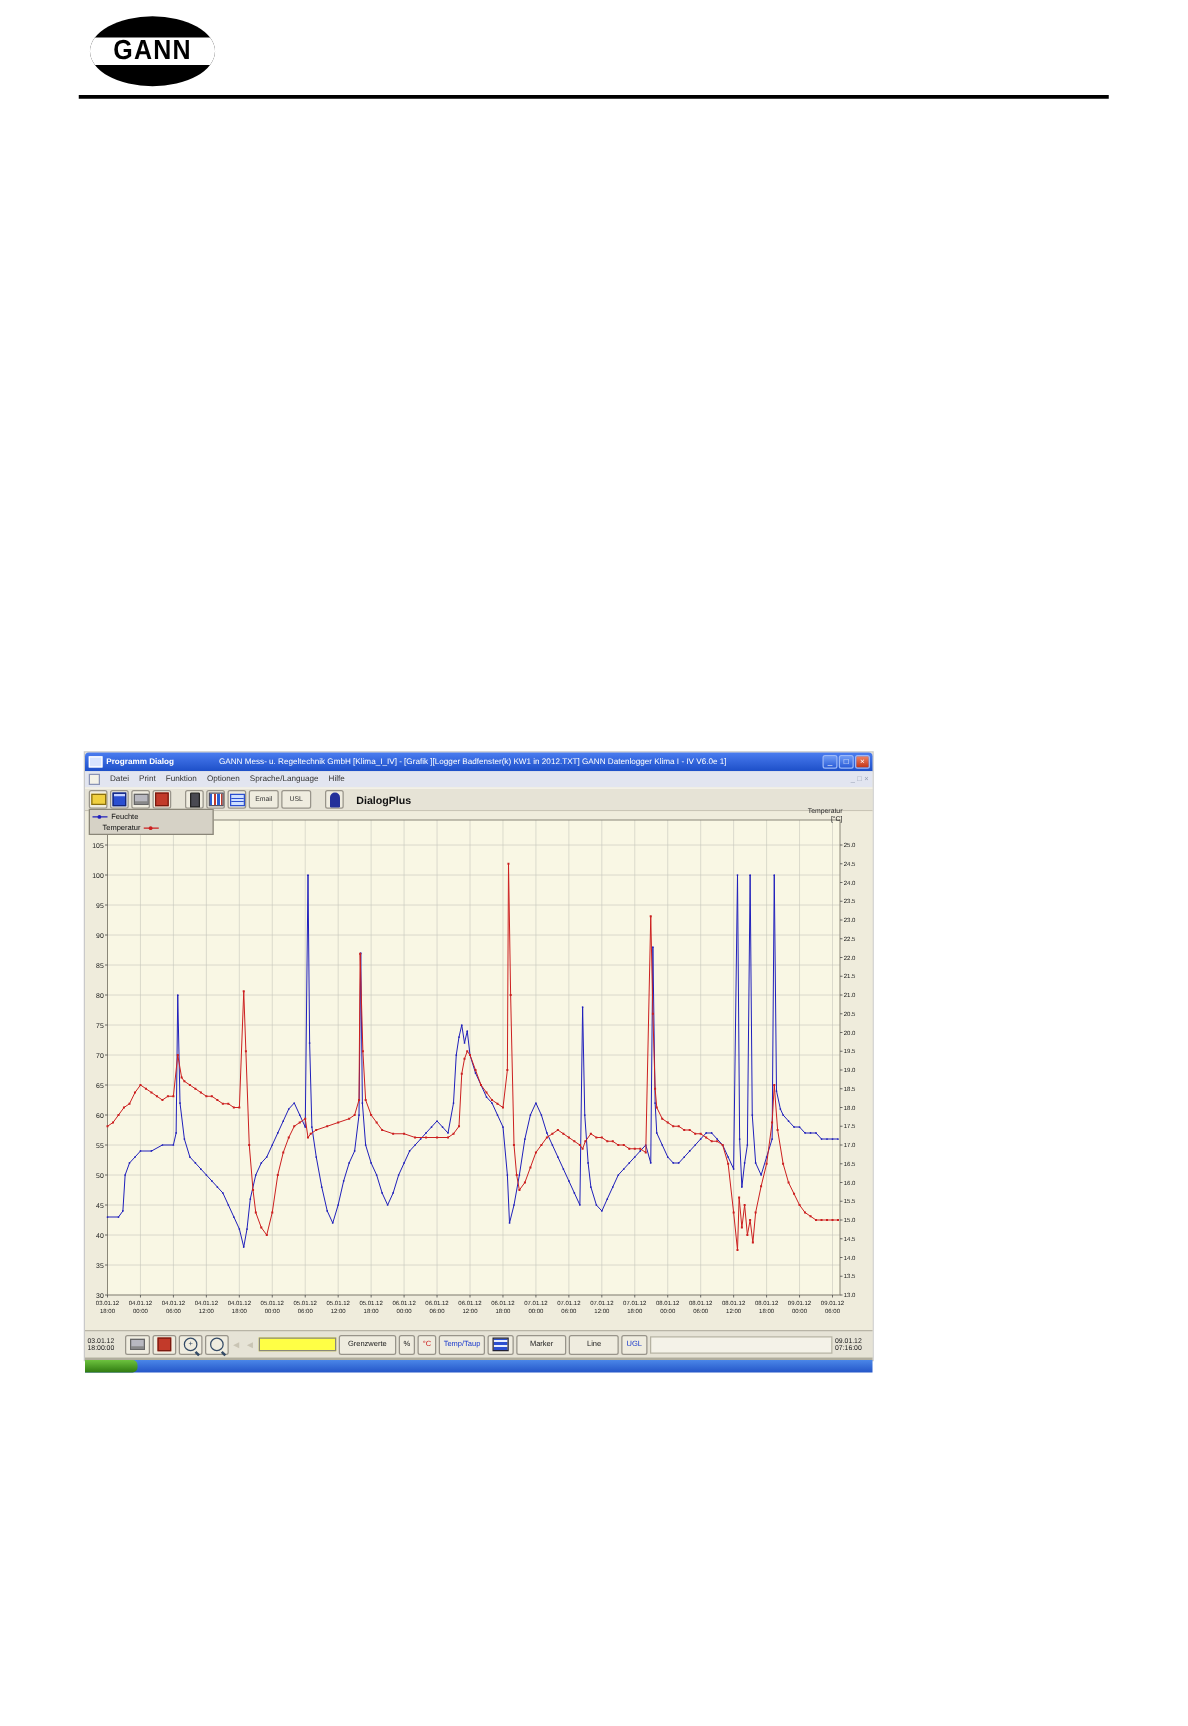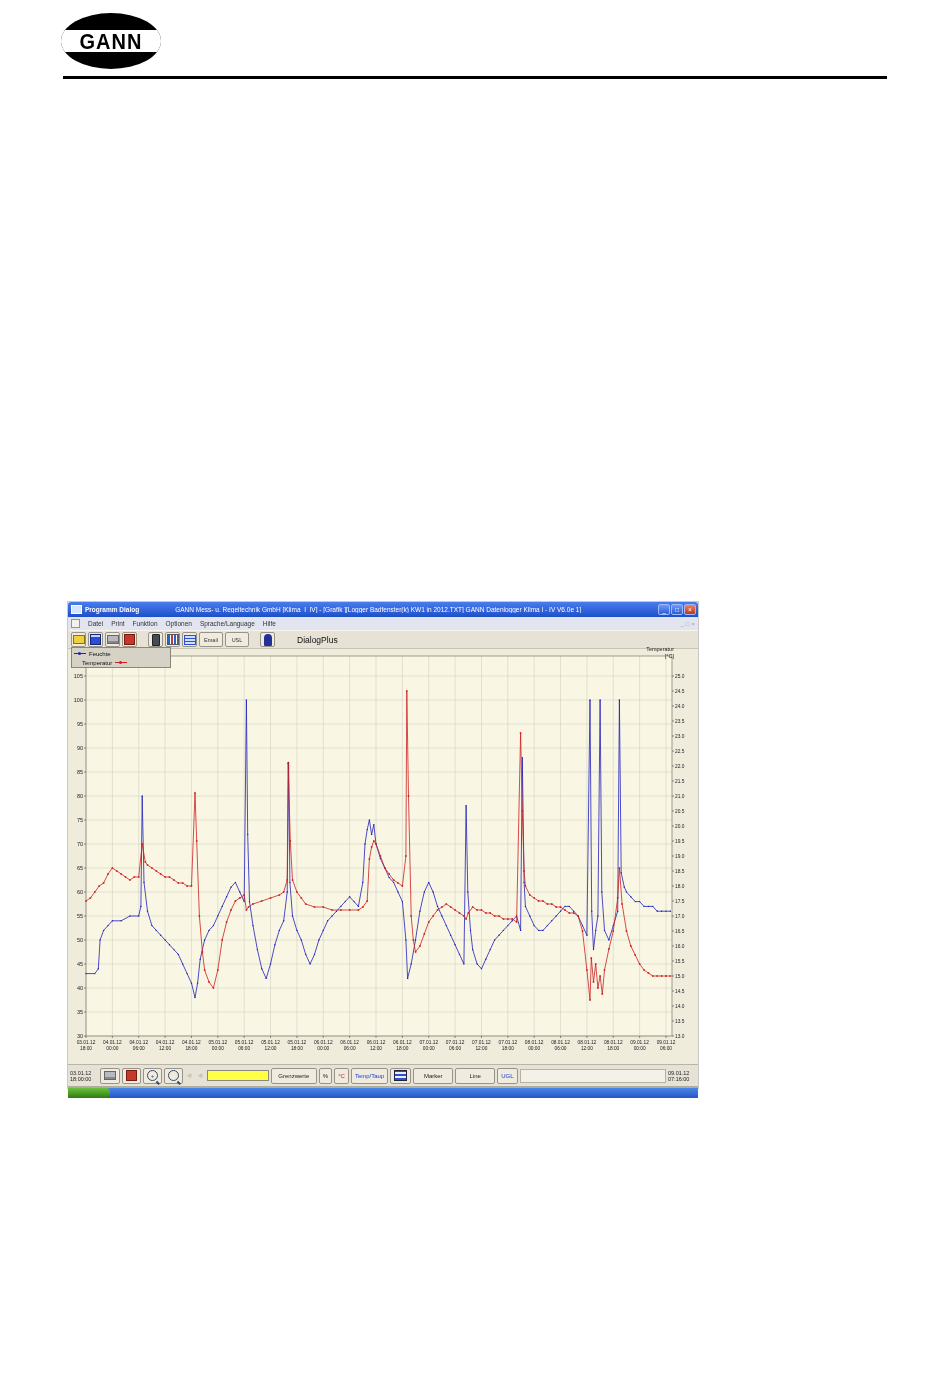--- a/index.html
+++ b/index.html
@@ -1,20 +1,20 @@
 <!DOCTYPE html>
 <html><head>
 <meta charset="utf-8">
 <style>
   html,body{margin:0;padding:0;}
   body{width:950px;height:1381px;background:#ffffff;position:relative;
        font-family:"Liberation Sans",sans-serif;overflow:hidden;}
 
   
-  .logo{position:absolute;left:61px;top:13px;width:100px;height:56px;}
+  .logo{position:absolute;left:72px;top:13px;width:100px;height:56px;}
   .logo-ellipse{width:100px;height:56px;background:#000;border-radius:50%;
     position:relative;overflow:hidden;}
   .logo-band{position:absolute;left:0;right:0;top:17px;height:22px;background:#fff;
     display:flex;align-items:center;justify-content:center;}
   .logo-text{font-weight:900;font-size:20px;letter-spacing:1px;color:#000;
     font-family:"Liberation Sans",sans-serif;transform:scaleY(1.1);}
   .header-rule{position:absolute;left:63px;top:76px;width:824px;height:3px;background:#000;}
 
   
   .shot{position:absolute;left:68px;top:602px;width:630px;height:486px;background:#efecdc;
@@ -40,21 +40,21 @@
   .mdi-controls{margin-left:auto;color:#98a0b5;font-size:6px;display:flex;gap:2px;}
 
   
   .toolbar{position:absolute;top:28px;left:0;right:0;height:19px;background:#e6e3d6;
     border-top:1px solid #f7f5ec;border-bottom:1px solid #c9c5b6;display:flex;align-items:center;
     padding:0 3px;gap:2px;box-sizing:border-box;}
   .t-btn{width:15px;height:15px;background:#efecdf;border:1px solid #98948a;border-radius:2px;
     display:flex;align-items:center;justify-content:center;box-sizing:border-box;flex:none;}
   .t-btn.wide{width:24px;font-size:5.5px;color:#333;}
   .t-gap{width:7px;flex:none;}
-  .app-label{font-size:8.5px;font-weight:normal;color:#111;margin-left:20px;white-space:nowrap;}
+  .app-label{font-size:8.5px;font-weight:bold;color:#111;margin-left:8px;white-space:nowrap;}
 
   .i-folder{width:10px;height:7px;background:#f0d040;border:1px solid #8a7010;}
   .i-save{width:9px;height:9px;background:#2b4fd0;border:1px solid #15267a;box-shadow:inset 0 2px 0 #c8d4ff;}
   .i-print{width:10px;height:7px;background:#b8b8c0;border:1px solid #666;box-shadow:inset 0 -2px 0 #888;}
   .i-reddoc{width:9px;height:9px;background:#c23a2a;border:1px solid #7a1a0f;}
   .i-trash{width:6px;height:10px;background:#4a4a52;border:1px solid #222;border-radius:1px 1px 0 0;}
   .i-chart{width:10px;height:9px;border:1px solid #556;
     background:repeating-linear-gradient(90deg,#2b5fd0 0 2px,#fff 2px 3px,#c23a2a 3px 5px,#fff 5px 6px);}
   .i-table{width:10px;height:8px;border:1px solid #2b4fd0;
     background:repeating-linear-gradient(0deg,#cfe0ff 0 2px,#2b4fd0 2px 3px);}

